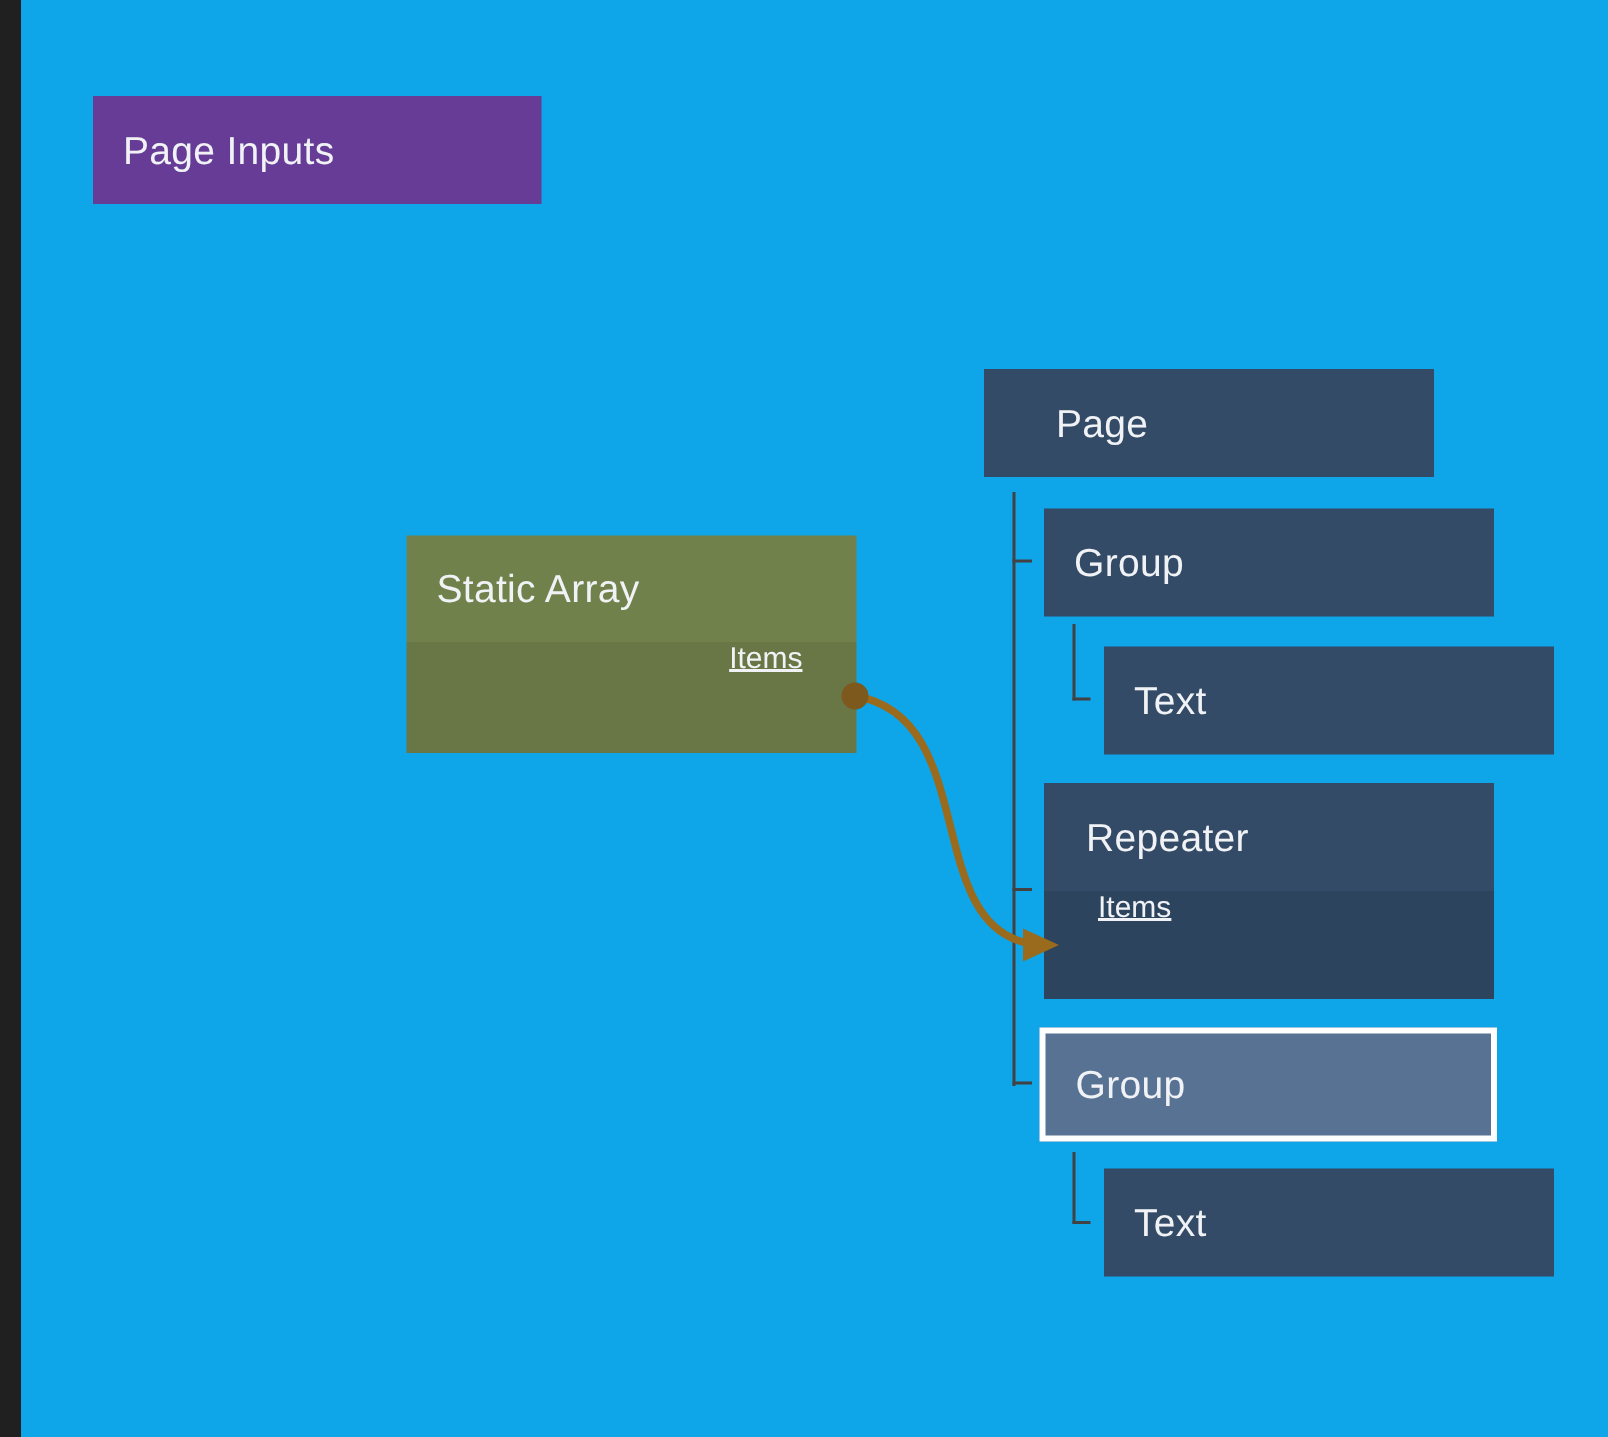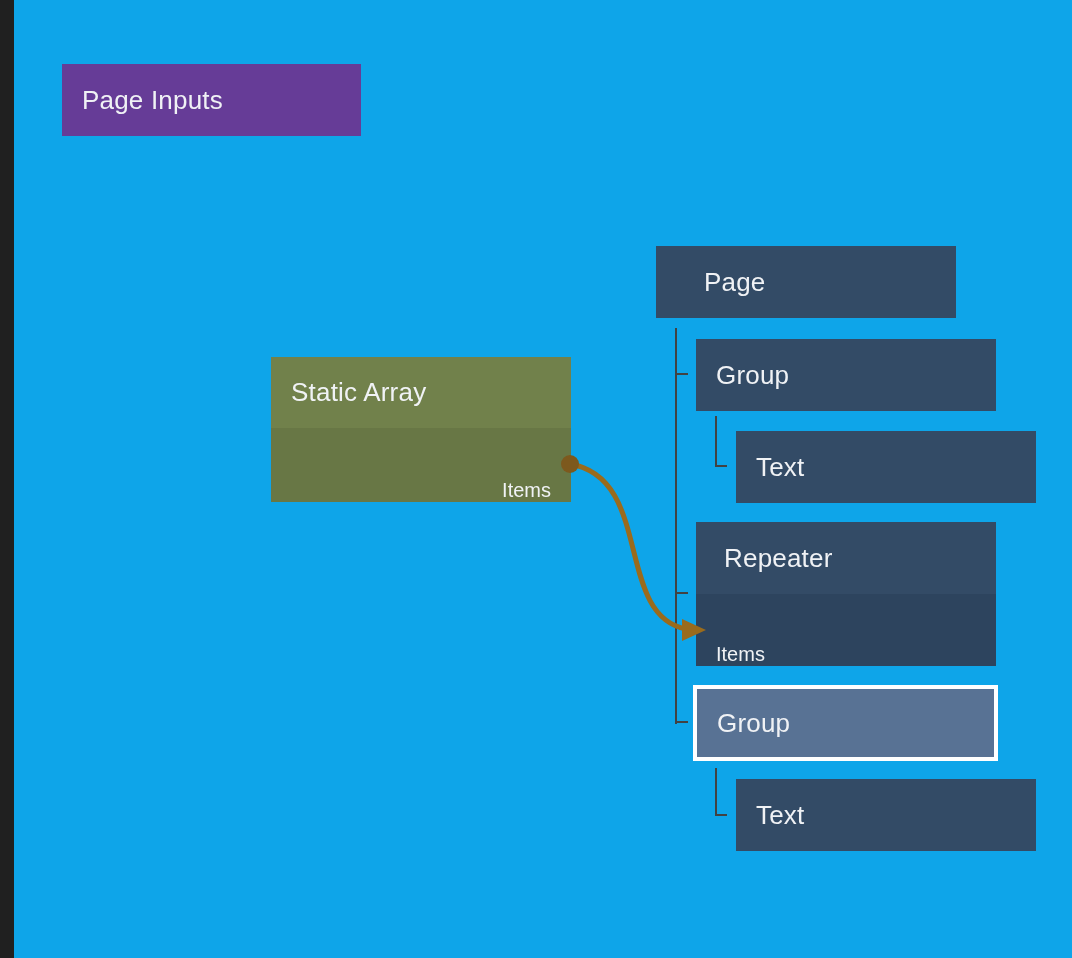--- a/index.html
+++ b/index.html
@@ -38,23 +38,24 @@
     height: 72px;
     display: flex;
     align-items: center;
     padding: 0 20px;
     font-size: 26px;
     letter-spacing: 0.2px;
   }
   .node .port-row {
     height: 72px;
     display: flex;
-    align-items: flex-end;
-    padding: 0 20px;
+    align-items: flex-start;
+    padding: 0 36px;
     font-size: 20px;
+    text-decoration: underline;
   }
   .port-row.out { justify-content: flex-end; }
 
   
   #node-page-inputs { left: 48px; top: 64px; width: 299px; }
   #node-page-inputs .title-row { background: #663c97; }
 
   #node-static-array { left: 257px; top: 357px; width: 300px; }
   #node-static-array .title-row { background: #71814b; height: 71px; }
   #node-static-array .port-row { background: #687745; height: 74px; }

